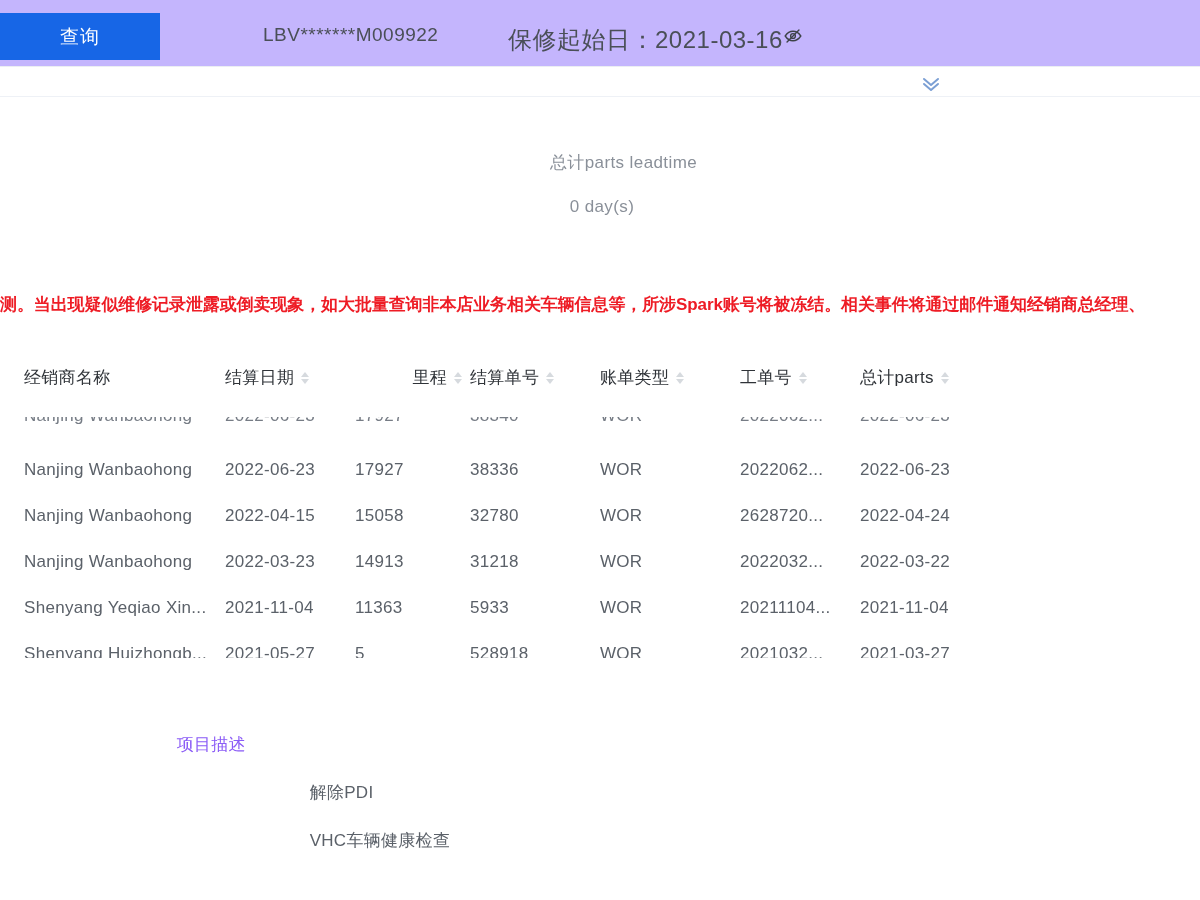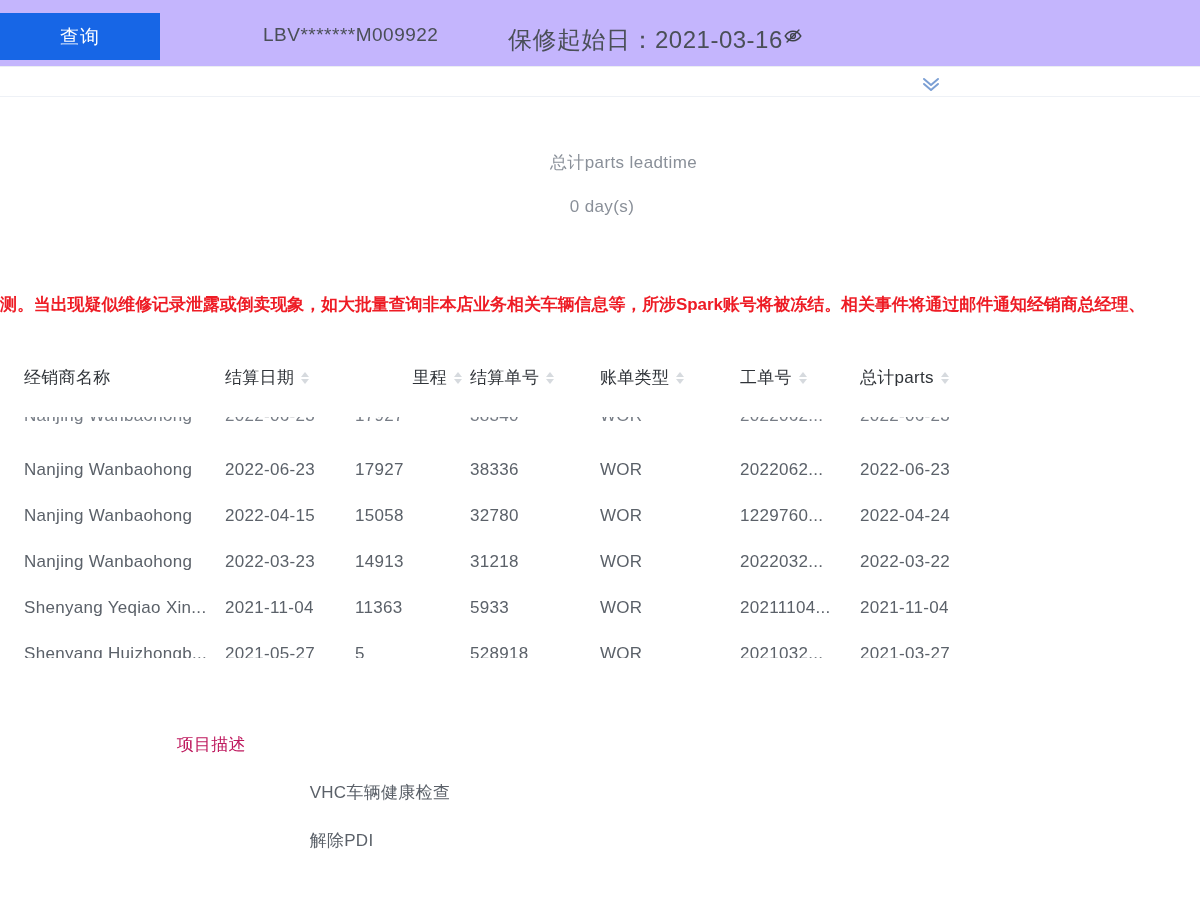--- a/index.html
+++ b/index.html
@@ -248,21 +248,21 @@
 
   table.bottom-table {
     border-collapse: collapse;
     table-layout: fixed;
     width: 700px;
   }
 
   table.bottom-table th {
     font-size: 17px;
     font-weight: normal;
-    color: #be185d;
+    color: #8b5cf6;
     text-align: left;
     padding: 5px 0 12px 0;
     white-space: nowrap;
     letter-spacing: 0.3px;
   }
 
   table.bottom-table td {
     font-size: 17px;
     color: #5b6169;
     text-align: left;
@@ -449,21 +449,21 @@
           <td>2022-06-23</td>
           <td></td>
         </tr>
 
         <tr>
           <td class="pad-l">Nanjing Wanbaohong</td>
           <td>2022-04-15</td>
           <td class="num-right">15058</td>
           <td>32780</td>
           <td>WOR</td>
-          <td>1229760...</td>
+          <td>2628720...</td>
           <td>2022-04-24</td>
           <td></td>
         </tr>
 
         <tr>
           <td class="pad-l">Nanjing Wanbaohong</td>
           <td>2022-03-23</td>
           <td class="num-right">14913</td>
           <td>31218</td>
           <td>WOR</td>
@@ -507,27 +507,27 @@
         <tr>
           <th>
             <span class="left-clip"></span>
           </th>
           <th class="desc-cell">项目描述</th>
         </tr>
       </thead>
       <tbody>
         <tr>
           <td>
+            <span class="left-clip"></span>
+          </td>
+          <td class="desc-cell">解除PDI</td>
+        </tr>
+        <tr>
+          <td>
             <span class="left-clip"><span></span></span>
           </td>
           <td class="desc-cell">VHC车辆健康检查</td>
-        </tr>
-        <tr>
-          <td>
-            <span class="left-clip"></span>
-          </td>
-          <td class="desc-cell">解除PDI</td>
         </tr>
       </tbody>
     </table>
   </div>
 
 </div>
 
 </body></html>

